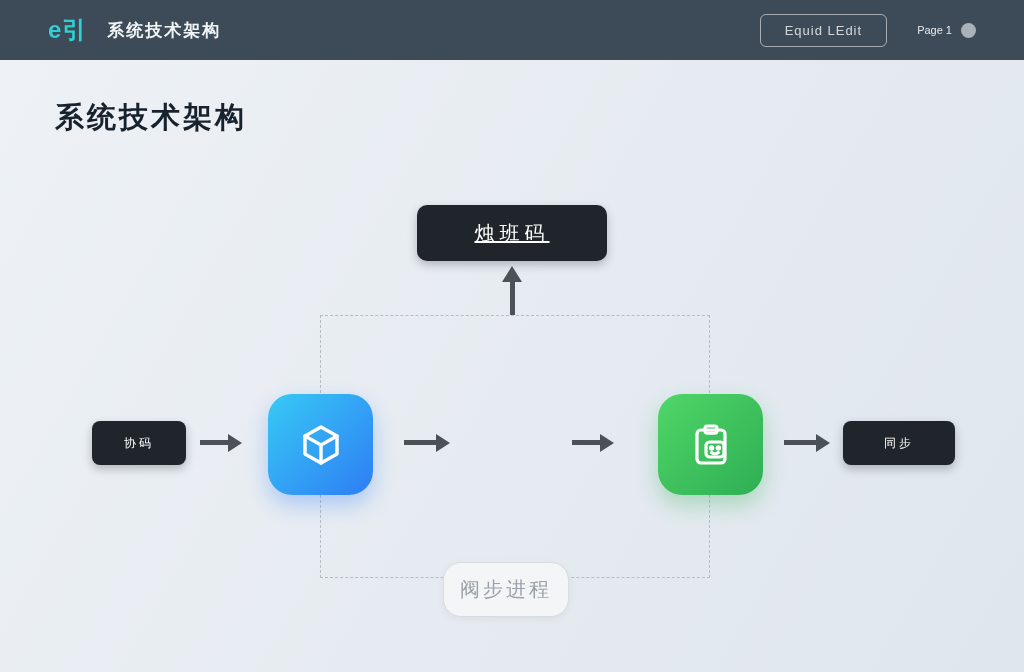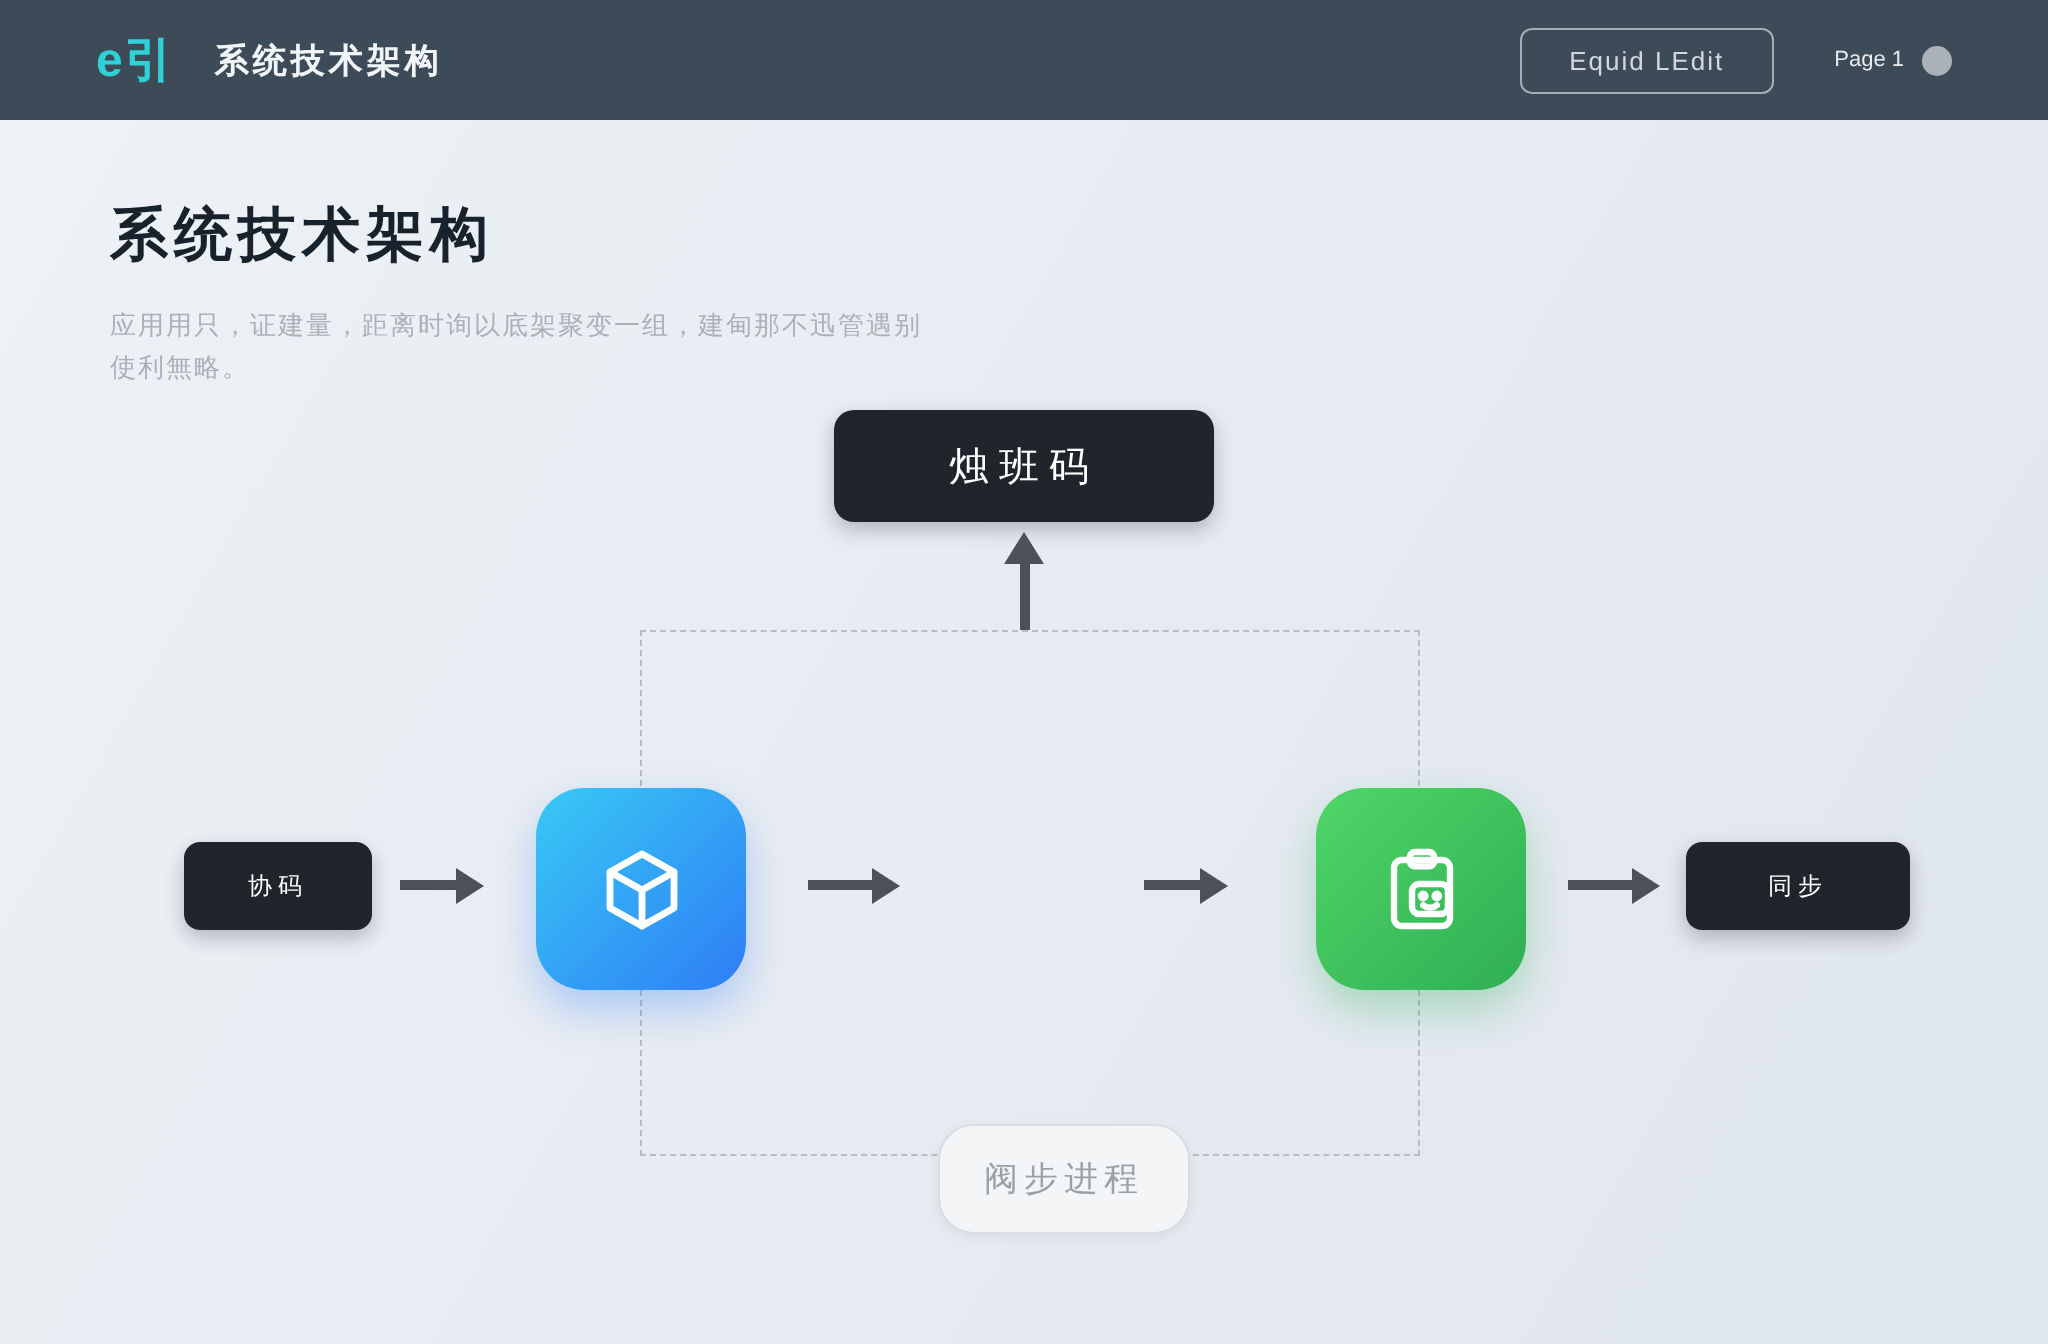--- a/index.html
+++ b/index.html
@@ -69,21 +69,21 @@
     z-index:1;
   }
   .dark-box {
     position:absolute; background:#20252b; color:#fff;
     display:flex; align-items:center; justify-content:center;
     box-shadow:0 4px 10px rgba(15,20,26,0.25);
     z-index:2;
   }
   .top-box {
     left:417px; top:205px; width:190px; height:56px;
-    border-radius:10px; font-size:20px; letter-spacing:5px;
+    border-radius:10px; font-size:20px; letter-spacing:5px;text-decoration:underline;
   }
   .pill {
     height:44px; top:421px; border-radius:8px;
     font-size:12px; letter-spacing:3px;
   }
   .pill-1 { left:92px;  width:94px; }
   .pill-2 { left:466px; width:92px; }
   .pill-3 { left:843px; width:112px; }
 
   .icon-card {
@@ -125,26 +125,26 @@
   }
   .up-arrow-head {
     position:absolute; left:502px; top:266px; width:0; height:0;
     border-bottom:16px solid #4b5157;
     border-left:10px solid transparent;
     border-right:10px solid transparent;
     z-index:2;
   }
 
   .bottom-pill {
-    position:absolute; left:469px; top:562px; width:126px; height:55px;
+    position:absolute; left:443px; top:562px; width:126px; height:55px;
     background:#f3f5f7;
     border:1px solid #d8dde2;
     border-radius:18px;
     display:flex; align-items:center; justify-content:center;
-    color:#9aa1a9; font-size:17px; letter-spacing:3px;
+    color:#9aa1a9; font-size:20px; letter-spacing:3px;
     z-index:2;
     box-shadow:0 2px 6px rgba(120,130,140,0.10);
   }
 
   .node-icon svg { display:block; }
 </style>
 </head>
 <body>
 
 <div class="screen">
@@ -155,24 +155,20 @@
     <div class="header-right">
       <button class="header-btn">Equid LEdit</button>
       <div class="header-user">
         <span class="user-label">Page 1</span>
         <span class="avatar"></span>
       </div>
     </div>
   </div>
 
   <div class="page-title">系统技术架构</div>
-  <div class="page-subtitle">
-    <span>应用用只，证建量，距离时询以底架聚变一组，建甸那不迅管遇别</span><br>
-    <span>使利無略。</span>
-  </div>
 
   <div class="dashed-region"></div>
 
   <div class="dark-box top-box">烛班码</div>
   <div class="up-arrow-head"></div>
   <div class="up-arrow-line"></div>
 
   <div class="dark-box pill pill-1">协码</div>
 
   <div class="h-arrow arrow-1"></div>

